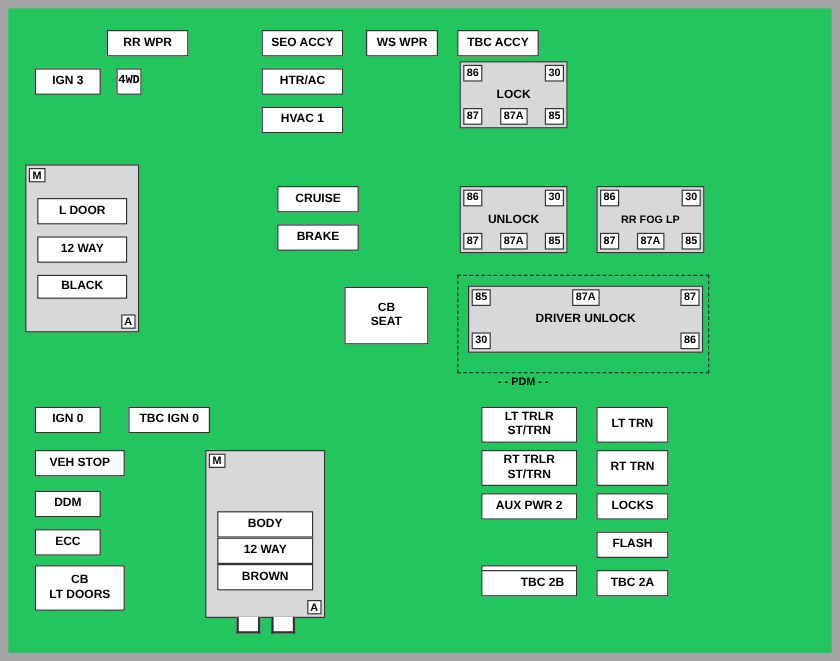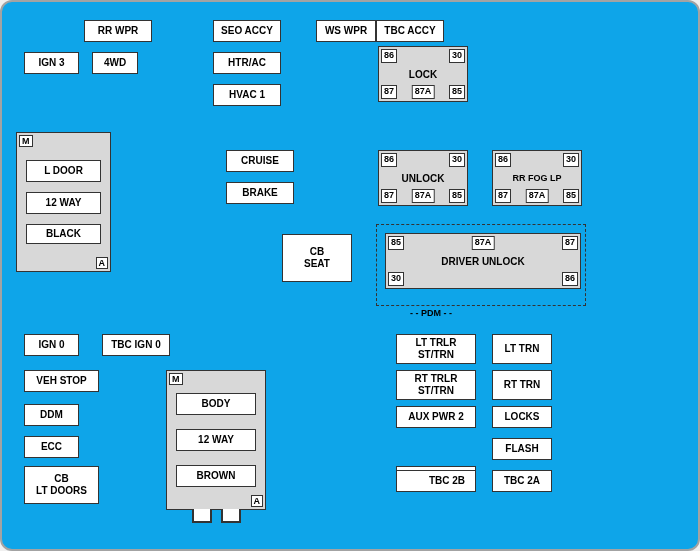--- a/index.html
+++ b/index.html
@@ -7,23 +7,23 @@
       background: #f0f0f0;
       display: flex;
       justify-content: center;
       align-items: center;
       min-height: 100vh;
       font-family: Arial, sans-serif;
     }
     .diagram-container {
       width: 700px;
       height: 551px;
-      background: #0ea5e9;
-      border: 2px solid #a3a3a3;
-      border-radius: 12px;
+      background: #22c55e;
+      border: 7px solid #a3a3a3;
+      border-radius: 0;
       position: relative;
       overflow: hidden;
     }
     .fuse-box {
       position: absolute;
       border: 1.5px solid #333;
       background: #fff;
       display: flex;
       align-items: center;
       justify-content: center;
@@ -102,27 +102,27 @@
   </style>
 </head>
 <body>
 
 <div class="diagram-container">
 
   <div class="fuse-box" style="left:82px; top:18px; width:68px; height:22px;">RR WPR</div>
 
   <div class="fuse-box" style="left:211px; top:18px; width:68px; height:22px;">SEO ACCY</div>
 
-  <div class="fuse-box" style="left:298px; top:18px; width:60px; height:22px;margin-left:16px;">WS WPR</div>
+  <div class="fuse-box" style="left:298px; top:18px; width:60px; height:22px;">WS WPR</div>
 
   <div class="fuse-box" style="left:374px; top:18px; width:68px; height:22px;">TBC ACCY</div>
 
   <div class="fuse-box" style="left:22px; top:50px; width:55px; height:22px;">IGN 3</div>
 
-  <div class="fuse-box" style="left:90px; top:50px; width:46px; height:22px;">4WD</div>
+  <div class="fuse-box" style="left:90px; top:50px; width:21px; height:22px;font-family:Liberation Mono, monospace;">4WD</div>
 
   <div class="fuse-box" style="left:211px; top:50px; width:68px; height:22px;text-align:right;">HTR/AC</div>
 
   <div class="relay-block" style="left:376px; top:44px; width:90px; height:56px;">
     <span class="corner tl">86</span>
     <span class="corner tr">30</span>
     <span class="center-label">LOCK</span>
     <span class="corner bl">87</span>
     <span class="corner bm">87A</span>
     <span class="corner br">85</span>
@@ -207,21 +207,21 @@
 
   <div class="fuse-box" style="left:490px; top:436px; width:60px; height:22px;">FLASH</div>
 
   <div class="fuse-box" style="left:394px; top:468px; width:80px; height:22px;padding-left:22px;">TBC 2B</div>
 
   <div class="fuse-box" style="left:490px; top:468px; width:60px; height:22px;">TBC 2A</div>
 
   <div class="connector-block" style="left:164px; top:368px; width:100px; height:140px;">
     <span class="m-label">M</span>
     <span class="a-label">A</span>
-    <div style="position:absolute; top:22px; left:8px; right:8px; bottom:22px; display:flex; flex-direction:column; align-items:center; justify-content:space-between;">
+    <div style="position:absolute; top:22px; left:8px; right:8px; bottom:22px; display:flex; flex-direction:column; align-items:center; justify-content:flex-end;">
       <div class="fuse-box" style="position:relative; width:80px; height:22px; left:auto; top:auto;">BODY</div>
       <div class="fuse-box" style="position:relative; width:80px; height:22px; left:auto; top:auto;">12 WAY</div>
       <div class="fuse-box" style="position:relative; width:80px; height:22px; left:auto; top:auto;">BROWN</div>
     </div>
 
     <div style="position:absolute; bottom:-14px; left:25%; width:20px; height:14px; border-left:2px solid #333; border-right:2px solid #333; border-bottom:2px solid #333; background:#fff;"></div>
     <div style="position:absolute; bottom:-14px; left:55%; width:20px; height:14px; border-left:2px solid #333; border-right:2px solid #333; border-bottom:2px solid #333; background:#fff;"></div>
   </div>
 
 </div>

